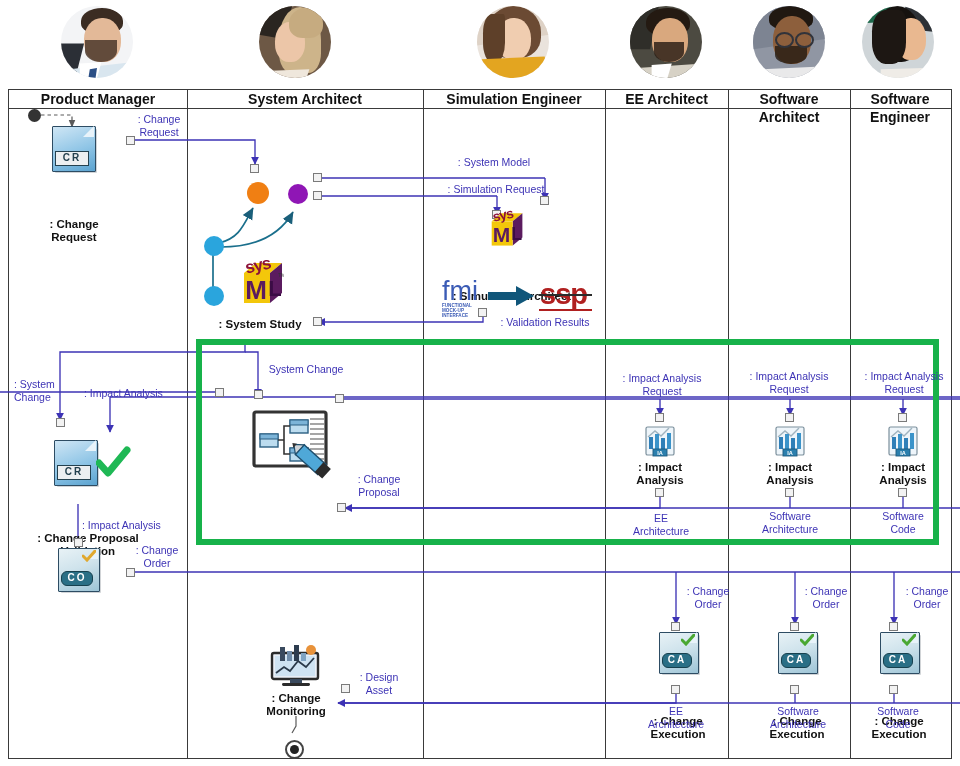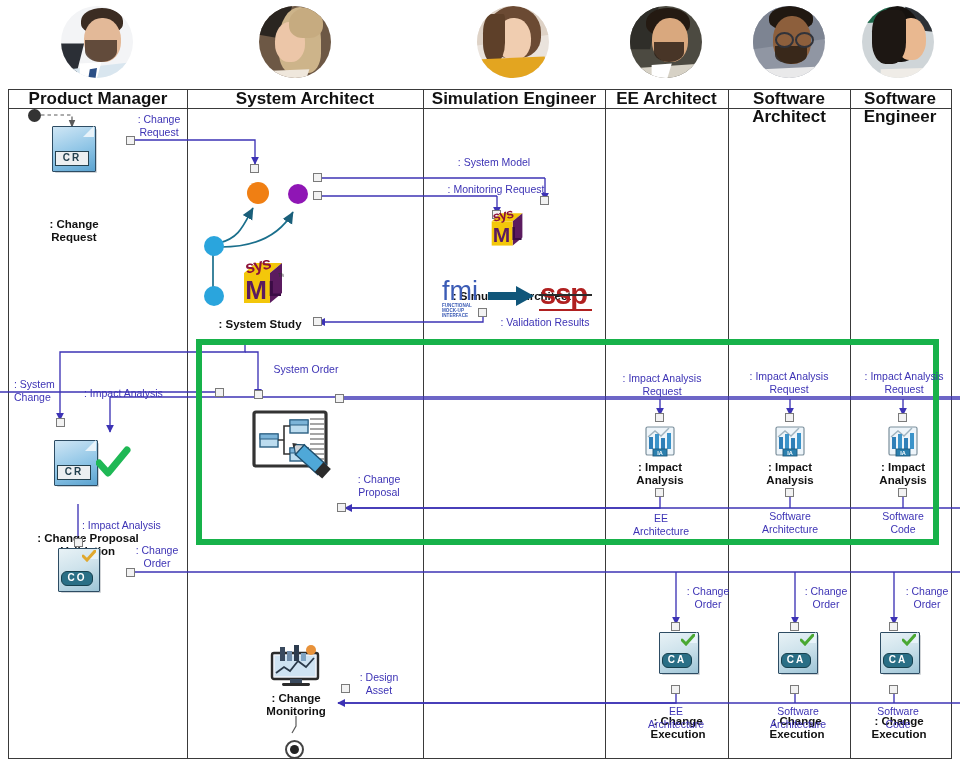--- a/index.html
+++ b/index.html
@@ -12,21 +12,21 @@
   .avatar .ph{width:100%;height:100%;position:relative;}
   .av-bg{position:absolute;inset:0;}
   .av-hair{position:absolute;border-radius:50% 50% 40% 40%;}
   .av-face{position:absolute;border-radius:48% 48% 45% 45%;}
   .av-glass{position:absolute;border:2px solid #31333a;border-radius:50%;}
 
   
   .lanes{position:absolute;left:8px;top:89px;width:944px;height:670px;border:1.6px solid #3a3a3a;box-sizing:border-box;}
   .hdrrow{position:absolute;left:0;top:0;height:19px;width:100%;border-bottom:1.6px solid #3a3a3a;box-sizing:border-box;}
   .lane-hdr{position:absolute;top:0;height:19px;line-height:18px;text-align:center;
-            font-size:17px;font-weight:bold;color:#111;}
+            font-size:14px;font-weight:bold;color:#111;}
   .vline{position:absolute;top:0;bottom:0;width:0;border-left:1.4px solid #3a3a3a;}
 
   
   .node{position:absolute;text-align:center;}
   .nlabel{font-size:11.5px;font-weight:bold;color:#111;line-height:13px;white-space:pre-line;}
   .pin{position:absolute;width:9px;height:9px;background:#f2f2f2;border:1.1px solid #7a7a7a;box-sizing:border-box;}
   .flab{position:absolute;font-size:10.5px;color:#3d33b5;line-height:12.5px;text-align:center;white-space:pre-line;}
   .flab.left{text-align:left;}
   svg.wires{position:absolute;left:0;top:0;width:960px;height:766px;overflow:visible;pointer-events:none;}
 
@@ -300,21 +300,21 @@
       <text x="46" y="22" font-family="Liberation Sans, sans-serif" font-size="5" fill="#333">TM</text>
     </svg>
   </div>
 
   <div class="node" style="left:196px;top:318px;width:128px">
     <div class="nlabel">: System Study</div>
   </div>
 
   <div class="pin" style="left:254px;top:390px"></div>
   <div class="pin" style="left:215px;top:388px"></div>
-  <div class="flab" style="left:258px;top:363px;width:96px">System Order</div>
+  <div class="flab" style="left:258px;top:363px;width:96px">System Change</div>
 
   <div class="node" style="left:222px;top:408px;width:140px">
     <div class="tracico" style="left:18px;top:0;width:100px;height:72px">
       <svg width="100" height="72" viewBox="0 0 100 72">
         <rect x="14" y="4" width="72" height="54" fill="#ffffff" stroke="#333" stroke-width="3.2" rx="2"></rect>
         <rect x="20" y="26" width="18" height="13" fill="#bcdcef" stroke="#2b5f82" stroke-width="1.4"></rect>
         <rect x="20" y="26" width="18" height="5" fill="#7cb4d8" stroke="#2b5f82" stroke-width="1"></rect>
         <rect x="50" y="12" width="18" height="13" fill="#bcdcef" stroke="#2b5f82" stroke-width="1.4"></rect>
         <rect x="50" y="12" width="18" height="5" fill="#7cb4d8" stroke="#2b5f82" stroke-width="1"></rect>
         <rect x="50" y="40" width="18" height="13" fill="#bcdcef" stroke="#2b5f82" stroke-width="1.4"></rect>
@@ -367,21 +367,21 @@
 
   <div class="pin" style="left:341px;top:684px"></div>
   <div class="flab" style="left:350px;top:671px;width:58px">: Design
 Asset</div>
 
   <div class="endnode" style="left:285px;top:740px">
       <i></i>
     </div>
 
   <div class="flab" style="left:440px;top:156px;width:108px">: System Model</div>
-  <div class="flab" style="left:430px;top:183px;width:132px">: Monitoring Request</div>
+  <div class="flab" style="left:430px;top:183px;width:132px">: Simulation Request</div>
   <div class="pin" style="left:492px;top:210px"></div>
   <div class="pin" style="left:540px;top:196px"></div>
 
   <div class="sysml" style="left:482px;top:206px;width:42px;height:42px">
     <svg width="42" height="42" viewBox="0 0 52 50">
       <polygon points="12,18 38,18 50,8 24,8" fill="#f3c70a"></polygon>
       <polygon points="38,18 50,8 50,38 38,48" fill="#5b1b5f"></polygon>
       <polygon points="12,18 38,18 38,48 12,48" fill="#f3c70a"></polygon>
       <text x="24" y="44" font-family="Liberation Sans, sans-serif" font-size="26" font-weight="bold" fill="#5b1b5f" text-anchor="middle">M</text>
       <text x="43" y="41" font-family="Liberation Sans, sans-serif" font-size="22" font-weight="bold" fill="#3b0c45" text-anchor="middle">L</text>

